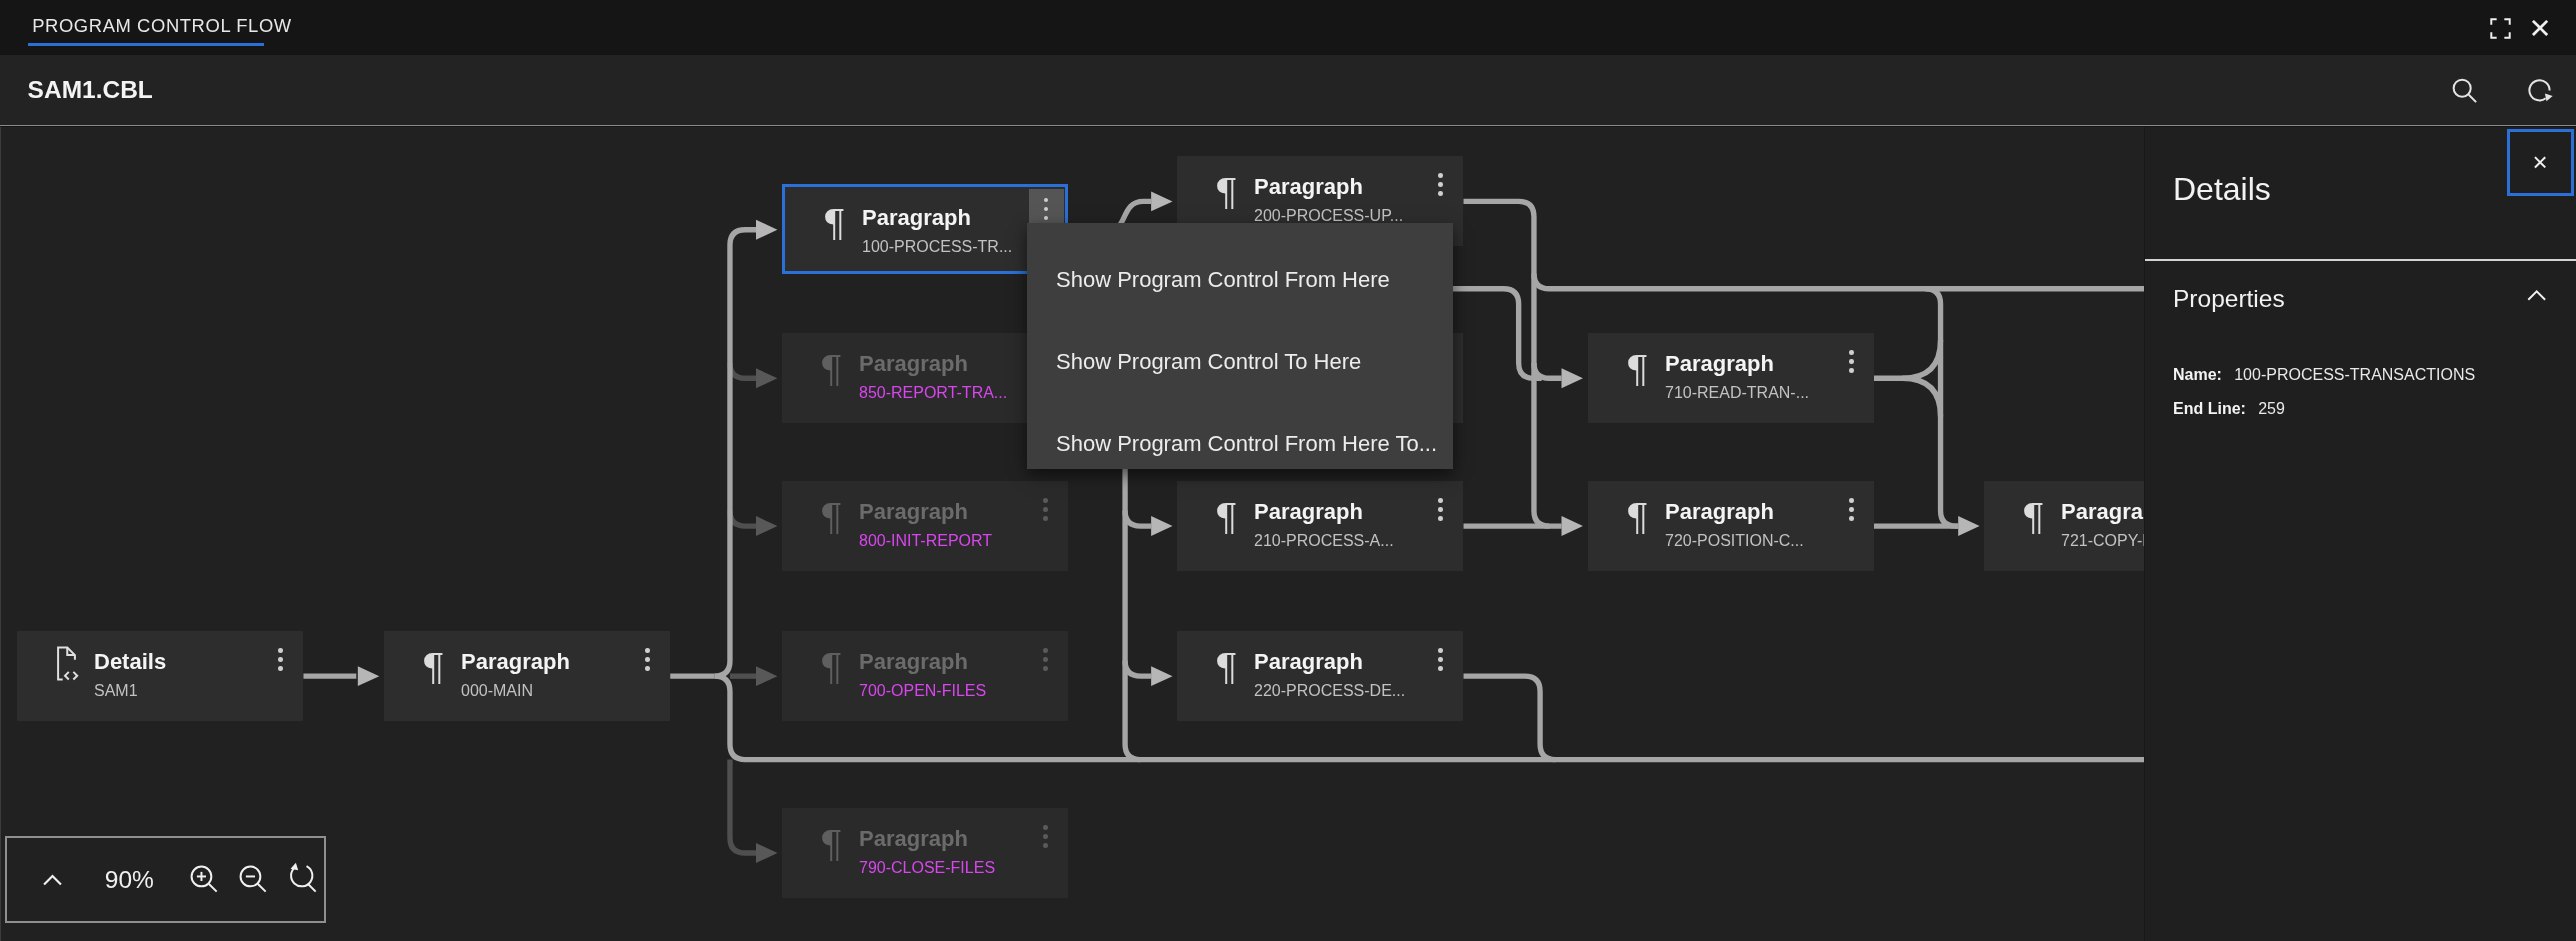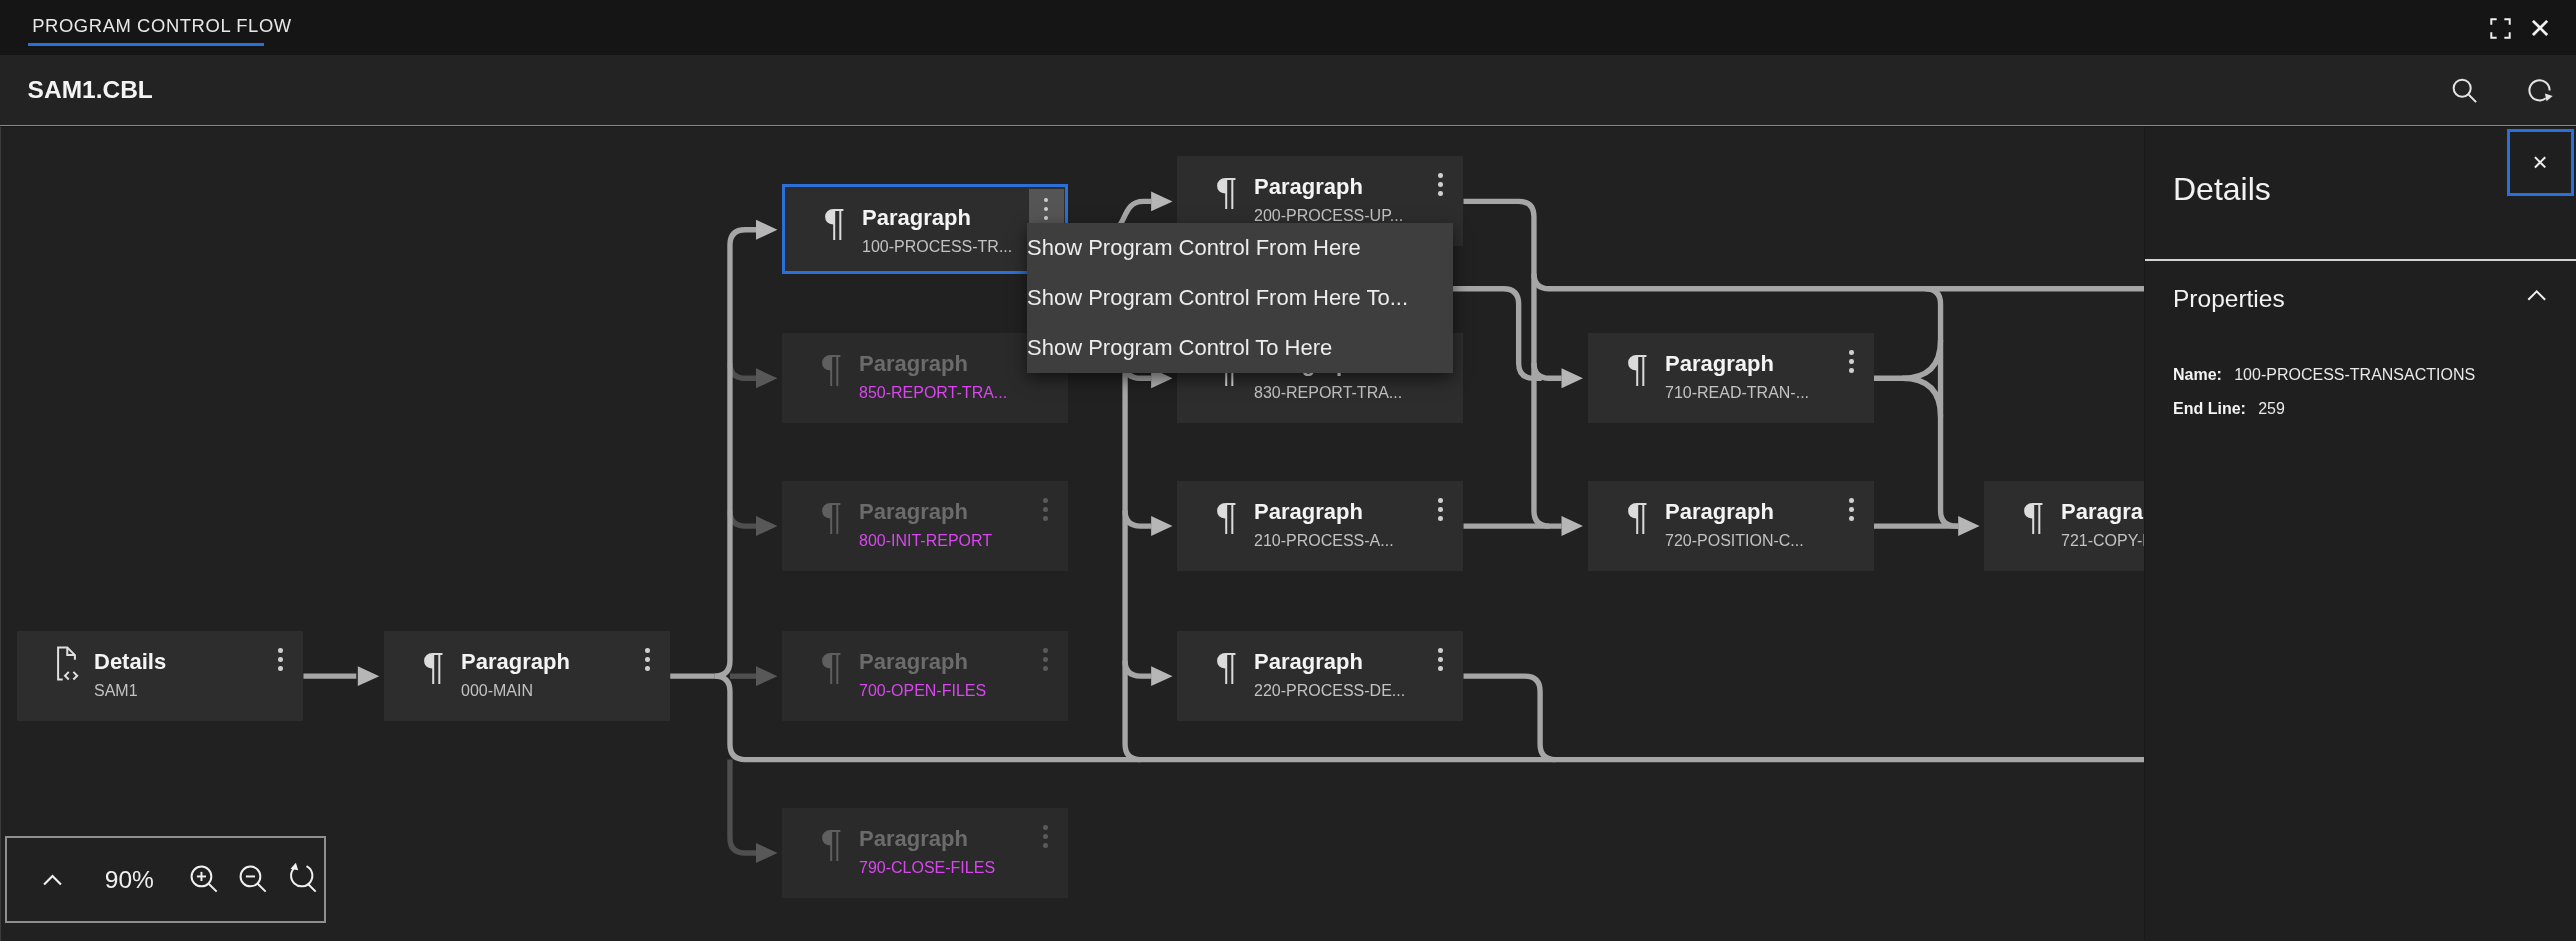--- a/index.html
+++ b/index.html
@@ -44,21 +44,21 @@
   .dimmed .n-icon{color:#5f5f5f;}
   .dots{position:absolute;right:20px;top:17px;display:flex;flex-direction:column;gap:4.6px;}
   .dot{width:4.6px;height:4.6px;border-radius:50%;background:#cfcfcf;}
   .dimmed .dot{background:#5a5a5a;}
   .dots-btn{position:absolute;top:1.5px;right:1.5px;width:35px;height:41px;background:#555555;display:flex;align-items:center;justify-content:center;z-index:12;}
   .dots-btn .dots{position:static;}
 
   
   .menu{position:absolute;left:1026px;top:96px;width:426px;background:#3e3e3e;z-index:30;
         box-shadow:0 6.1px 15.3px rgba(0,0,0,.55);}
-  .menu-item{height:50px;line-height:50px;font-size:22px;color:#ececec;white-space:nowrap;}
+  .menu-item{height:50px;line-height:50px;padding-left:29px;font-size:22px;color:#ececec;white-space:nowrap;margin-top:32px;}
 
   
   .zoombox{position:absolute;left:3.8px;top:709px;width:317px;height:83px;border:2.3px solid #8f8f8f;background:#212121;
            display:flex;align-items:center;z-index:20;}
   .zb{display:flex;align-items:center;justify-content:center;color:#f0f0f0;}
   .zb.chev{margin-left:27.6px;width:37px;}
   .zb.pct{margin-left:21.4px;width:74px;font-size:24.5px;color:#f0f0f0;justify-content:center;}
   .zb.zi{margin-left:18.4px;width:41px;} .zb.zo{margin-left:7.7px;width:41px;} .zb.zr{margin-left:9.2px;width:41px;}
 
   
@@ -320,22 +320,22 @@
           <span class="n-icon">¶</span>
           <div class="n-txt">
             <div class="n-title">Paragraph</div>
             <div class="n-sub">721-COPY-R</div>
           </div>
         </div>
       </div>
 
     <div class="menu">
       <div class="menu-item">Show Program Control From Here</div>
+      <div class="menu-item">Show Program Control To Here</div>
       <div class="menu-item">Show Program Control From Here To...</div>
-      <div class="menu-item">Show Program Control To Here</div>
     </div>
 
     <div class="zoombox">
       <div class="zb chev">
         <svg class="ic" width="23" height="13.8" viewBox="0 0 30 18">
           <polyline points="4,15 15,4 26,15" stroke="#f0f0f0" stroke-width="2.8" fill="none"></polyline>
         </svg>
       </div>
       <div class="zb pct">90%</div>
       <div class="zb zi">

